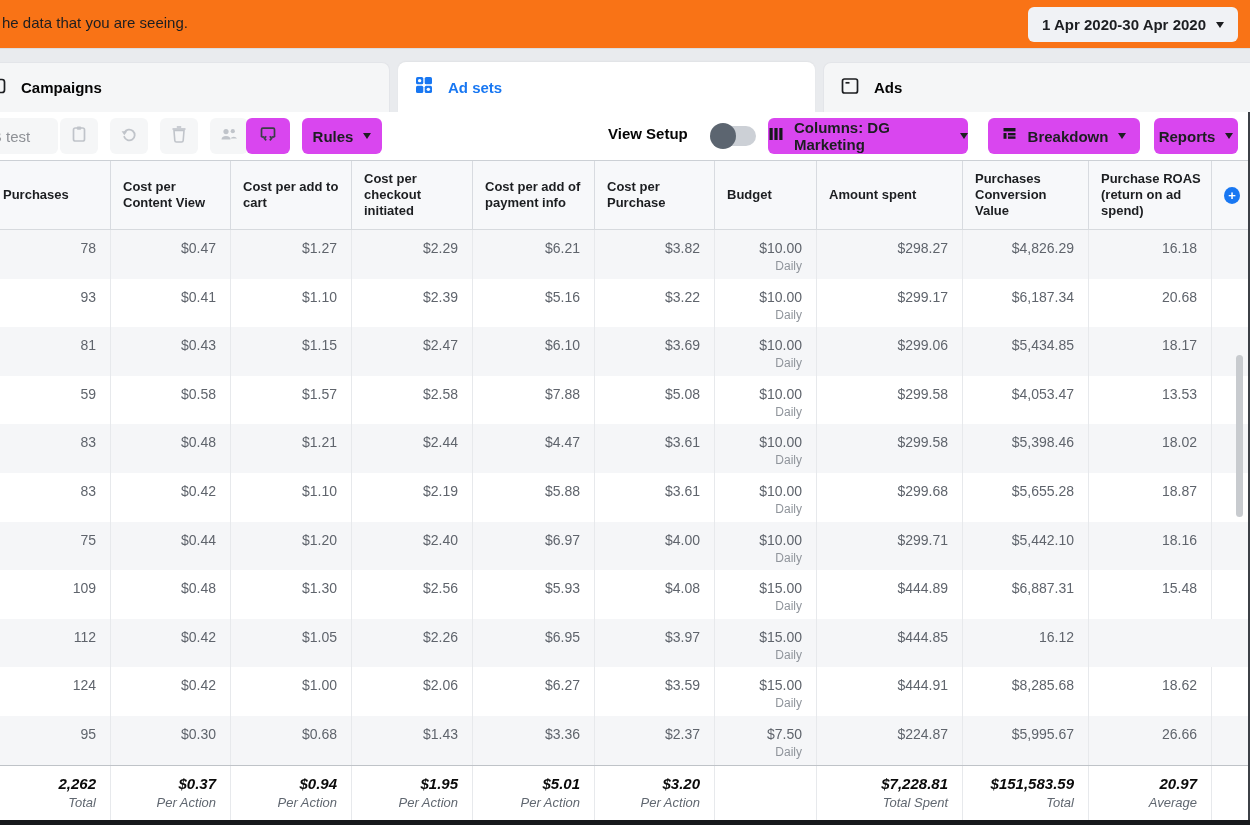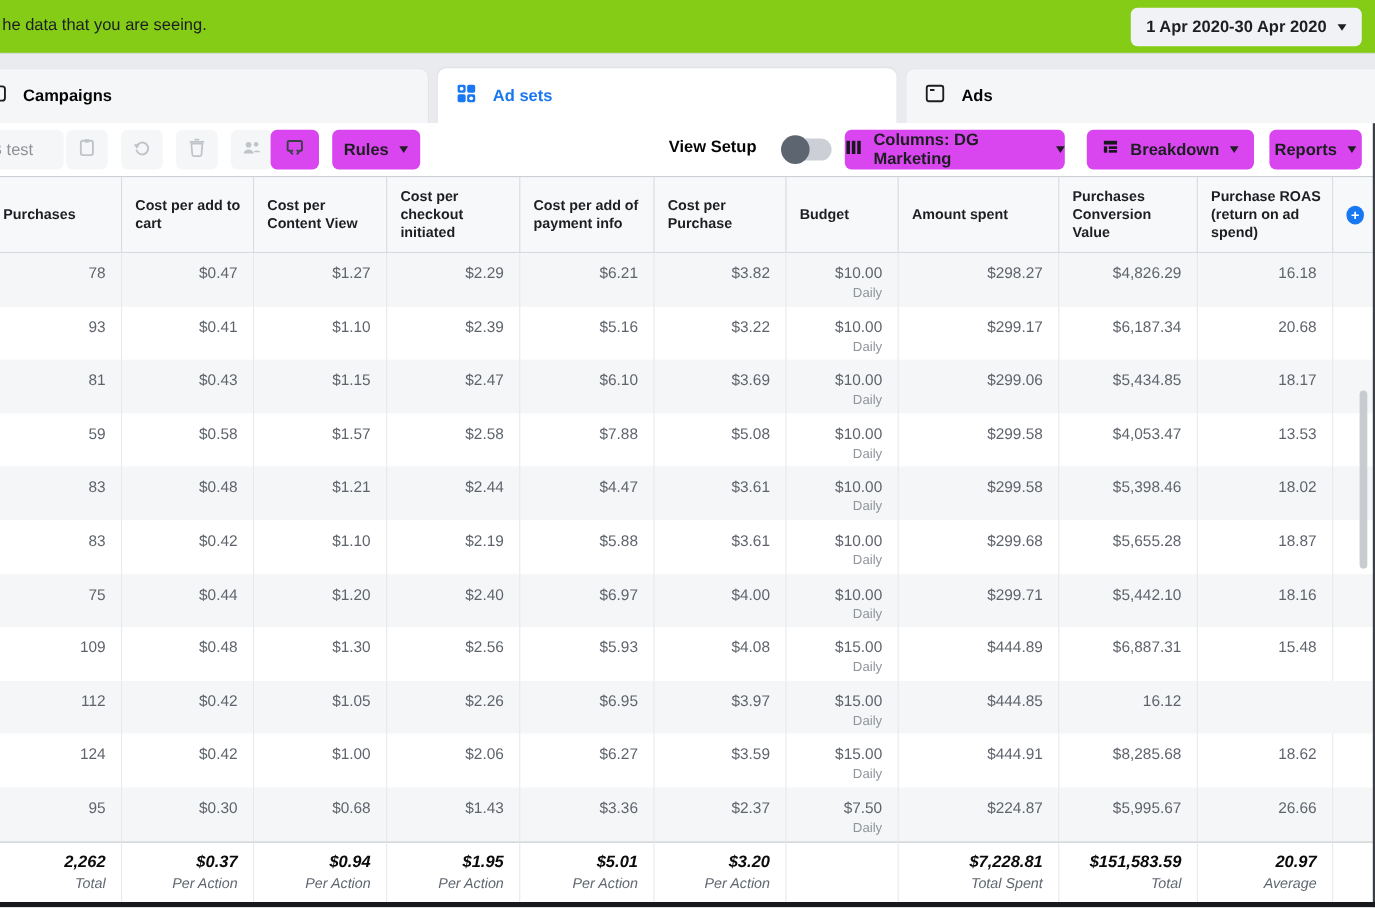--- a/index.html
+++ b/index.html
@@ -3,21 +3,21 @@
 <meta charset="utf-8">
 <style>
   * { margin:0; padding:0; box-sizing:border-box; }
   html,body { background:#fff; }
   .screen {
     position:relative; width:1250px; height:825px; overflow:hidden;
     font-family:"Liberation Sans", sans-serif; background:#fff; color:#1c1e21;
   }
 
   
-  .topbar { position:absolute; left:0; top:0; width:1250px; height:49px; background:#84cc16; border-bottom:1px solid #dadde1; }
+  .topbar { position:absolute; left:0; top:0; width:1250px; height:49px; background:#f97316; border-bottom:1px solid #dadde1; }
   .topbar-text { position:absolute; left:2px; top:14px; font-size:15px; color:#1c1e21; white-space:nowrap; }
   .date-btn { position:absolute; right:12px; top:7px; height:35px; padding:0 14px; background:#f0f2f5; border-radius:6px;
     display:flex; align-items:center; gap:10px; font-size:15px; font-weight:600; color:#1c1e21; cursor:pointer; }
 
   
   .tabstrip { position:absolute; left:0; top:49px; width:1250px; height:63px; background:#e9ebee; }
   .tab { position:absolute; bottom:0; height:50px; border-radius:8px 8px 0 0; display:flex; align-items:center; gap:14px; padding:0 16px; }
   .tab-inactive { background:#f5f6f7; border:1px solid #e3e5e9; border-bottom:none; }
   .tab-active { background:#fff; box-shadow:0 -1px 2px rgba(0,0,0,0.04); }
   .tab-label { font-size:15px; font-weight:bold; color:#050505; white-space:nowrap; }
@@ -195,22 +195,22 @@
     </div>
     <div class="tbtn tbtn-dark" style="left:1154px; width:84px; gap:10px;">
       <span class="tbtn-label">Reports</span>
       <span class="caret"></span>
     </div>
   </div>
 
   <div class="table">
     <div class="thead">
       <div class="th">Purchases</div>
+      <div class="th">Cost per Content View</div>
       <div class="th">Cost per add to cart</div>
-      <div class="th">Cost per Content View</div>
       <div class="th">Cost per checkout initiated</div>
       <div class="th">Cost per add of payment info</div>
       <div class="th">Cost per Purchase</div>
       <div class="th">Budget</div>
       <div class="th">Amount spent</div>
       <div class="th">Purchases Conversion Value</div>
       <div class="th">Purchase ROAS (return on ad spend)</div>
       <div class="th">
         <div class="plus-circle">+</div>
       </div>

